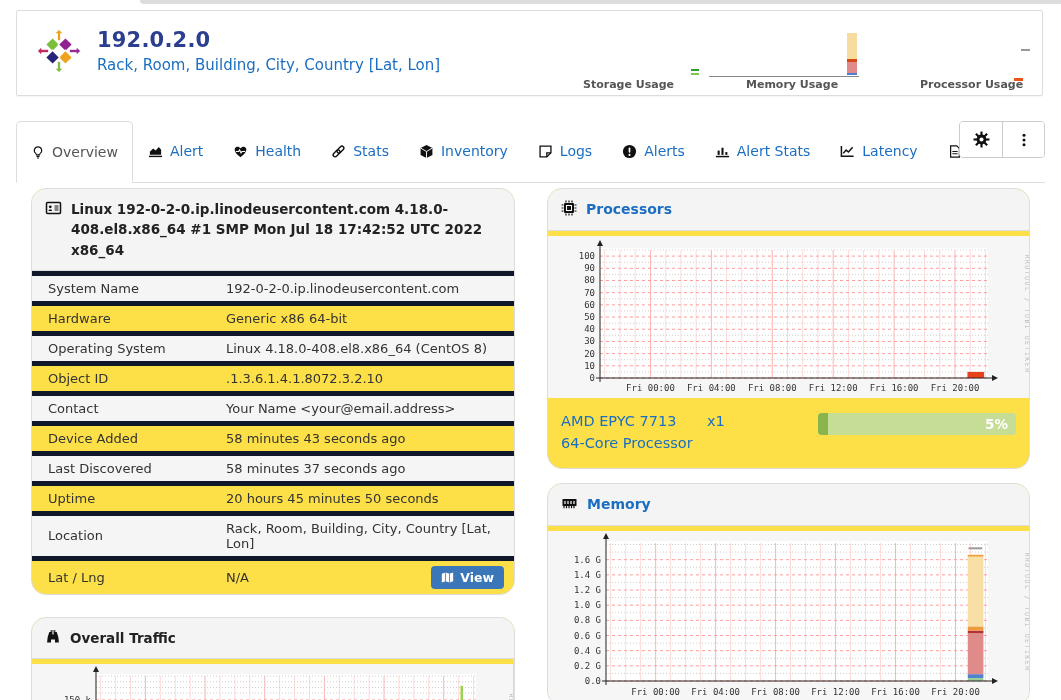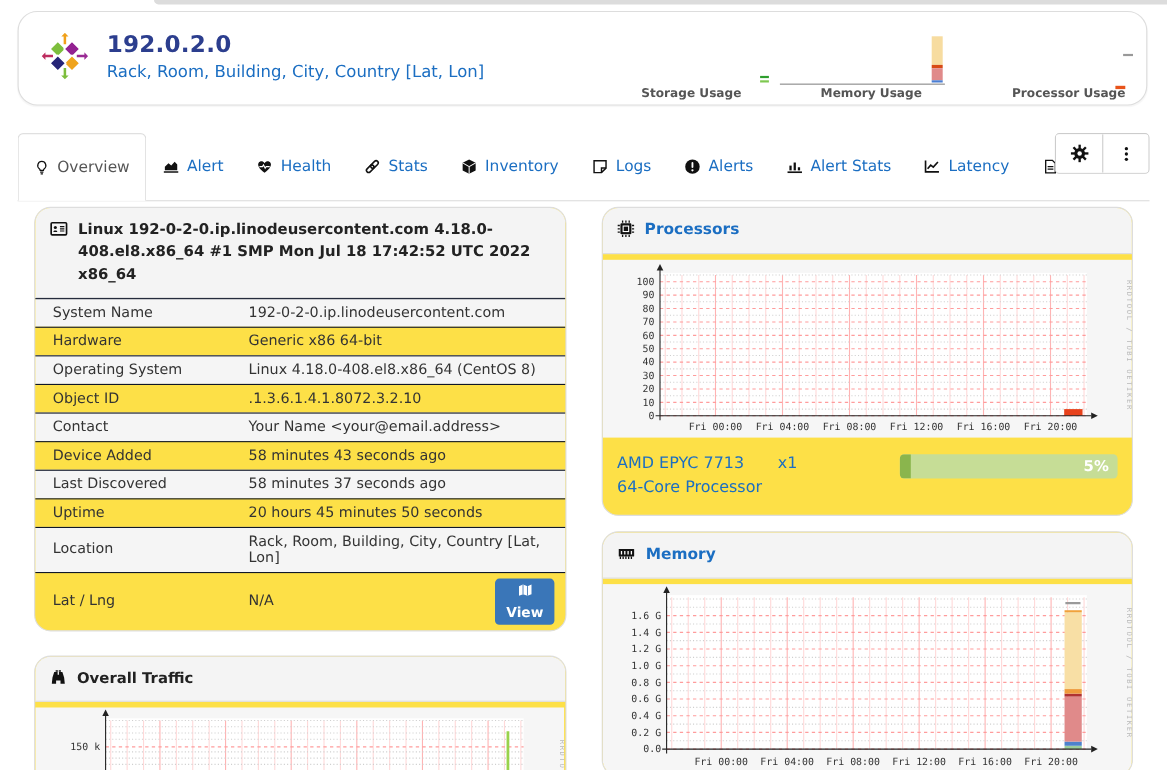--- a/index.html
+++ b/index.html
@@ -4,21 +4,21 @@
 <style>
   html,body{margin:0;padding:0;}
   body{
     width:1061px;height:700px;overflow:hidden;background:#fff;
     font-family:"DejaVu Sans","Liberation Sans",sans-serif;font-size:13px;color:#333;
     position:relative;
   }
   .top-strip{position:absolute;left:140px;right:0;top:0;height:4px;background:#dcdcdc;border-radius:0 0 0 4px;}
   
   .header-card{position:absolute;left:16px;top:10px;width:1027px;height:86px;background:#fff;
-    border:1px solid #ddd;border-radius:18px;box-sizing:border-box;box-shadow:0 1px 1px rgba(0,0,0,.04);}
+    border:1px solid #ddd;border-radius:2px;box-sizing:border-box;box-shadow:0 1px 1px rgba(0,0,0,.04);}
   .logo{position:absolute;left:19px;top:15px;}
   .head-text{position:absolute;left:80px;top:17px;}
   .device-title{font-size:21px;font-weight:bold;color:var(--navy);letter-spacing:.2px;}
   .device-location{font-size:15px;color:var(--link);margin-top:4px;cursor:pointer;}
   .mini-area{position:absolute;right:9px;top:6px;width:470px;height:80px;}
   .mini-label{position:absolute;bottom:6px;font-size:11px;font-weight:bold;color:#555;}
   .lbl-storage{left:20px;} .lbl-memory{left:183px;} .lbl-processor{left:357px;}
   #mini-storage{position:absolute;left:128px;bottom:20px;}
   .mini-mark{width:8px;height:2px;margin-bottom:2px;}
   .mini-mark-wide{width:9px;height:3px;margin-bottom:0;}
@@ -42,27 +42,27 @@
   .col-right{width:483px;flex:0 0 auto;}
   .panel{border:1px solid var(--panel-border);border-radius:15px;background:#fde047;overflow:hidden;box-sizing:border-box;}
   .panel + .panel{margin-top:22px;}
   .panel-head{background:var(--panel-head-bg);border-bottom:1px solid var(--panel-border);
     padding:10px 13px;font-weight:bold;font-size:13.5px;display:flex;align-items:flex-start;gap:9px;color:#222;}
   .panel-head .ttl{line-height:1.5;}
   .panel-head.link-title .ttl{color:var(--link);cursor:pointer;font-size:14px;}
   .panel-head svg{margin-top:1px;flex:0 0 auto;color:#111;}
   
   .sys-table{width:100%;border-collapse:collapse;font-size:13px;}
-  .sys-table td{padding:5px 10px 5px 16px;border-top:1px solid #0f172a;vertical-align:middle;}
+  .sys-table td{padding:5px 10px 5px 16px;border-top:5px solid #0f172a;vertical-align:middle;}
   .sys-table tr:nth-child(odd){background:#f5f5f5;}
   .sys-table td.lbl{width:152px;}
   .val-flex{display:flex;align-items:center;justify-content:space-between;}
   .btn-view{background:var(--btn-blue);color:#fff;border:none;border-radius:4px;padding:4px 10px;
     font-size:12.5px;font-weight:bold;display:inline-flex;align-items:center;gap:6px;cursor:pointer;
-    font-family:inherit;flex-direction:column;}
+    font-family:inherit;}
   
   .rrd{display:block;margin:5px 0 2px 0;cursor:pointer;line-height:0;}
   
   .cpu-row{padding:11px 13px 13px;display:flex;align-items:flex-start;font-size:14.5px;}
   .cpu-left{flex:1;line-height:1.5;color:var(--link);}
   .cpu-name{display:inline-block;min-width:118px;cursor:pointer;}
   .cpu-count{margin-left:28px;}
   .progressbar{position:relative;width:198px;height:22px;border-radius:4px;background:var(--progress-track);overflow:hidden;margin-top:2px;}
   .progressbar .fill{position:absolute;left:0;top:0;bottom:0;width:5%;background:var(--progress-fill);}
   .progressbar .pct{position:absolute;right:8px;top:0;line-height:22px;color:#fff;font-weight:bold;font-size:13.5px;}

